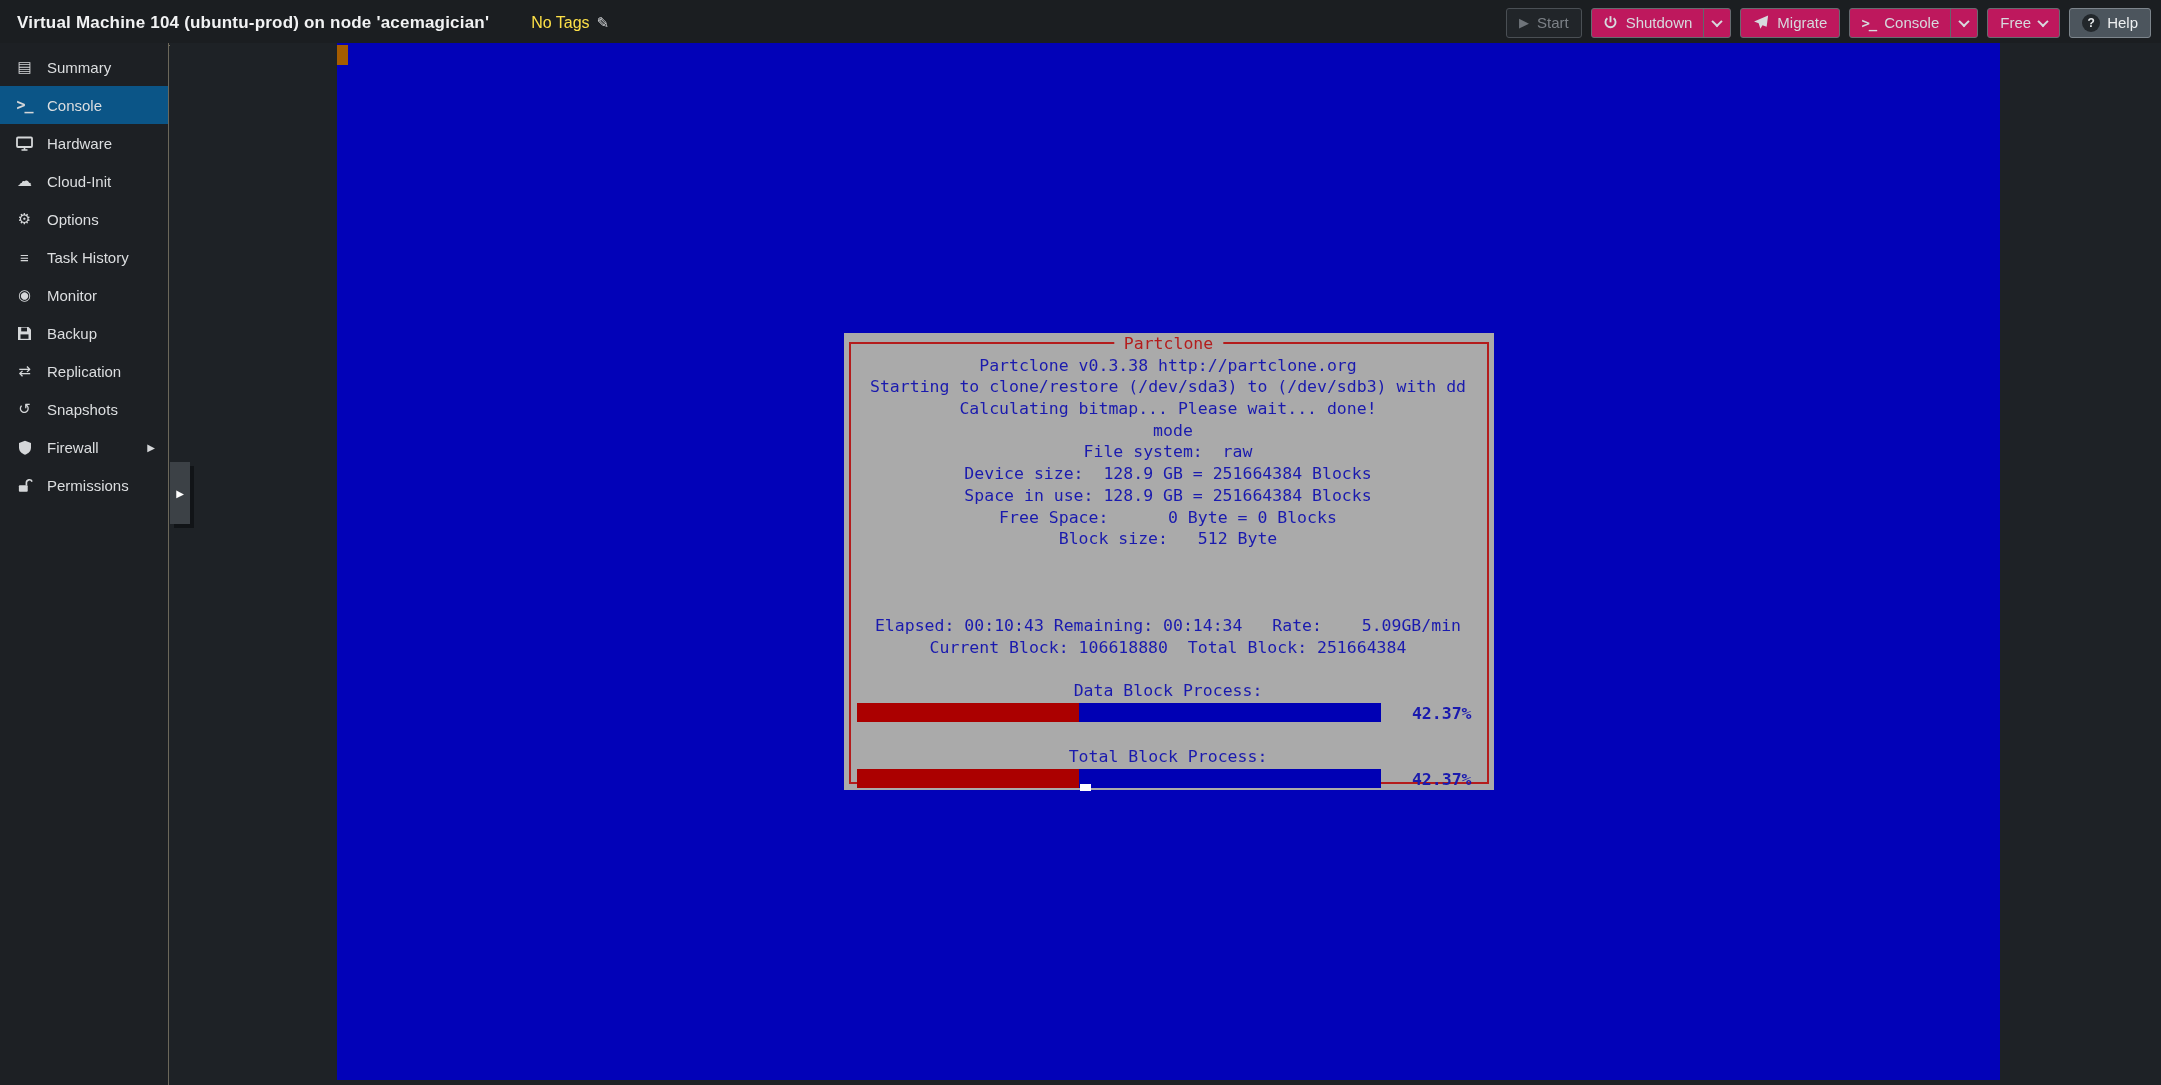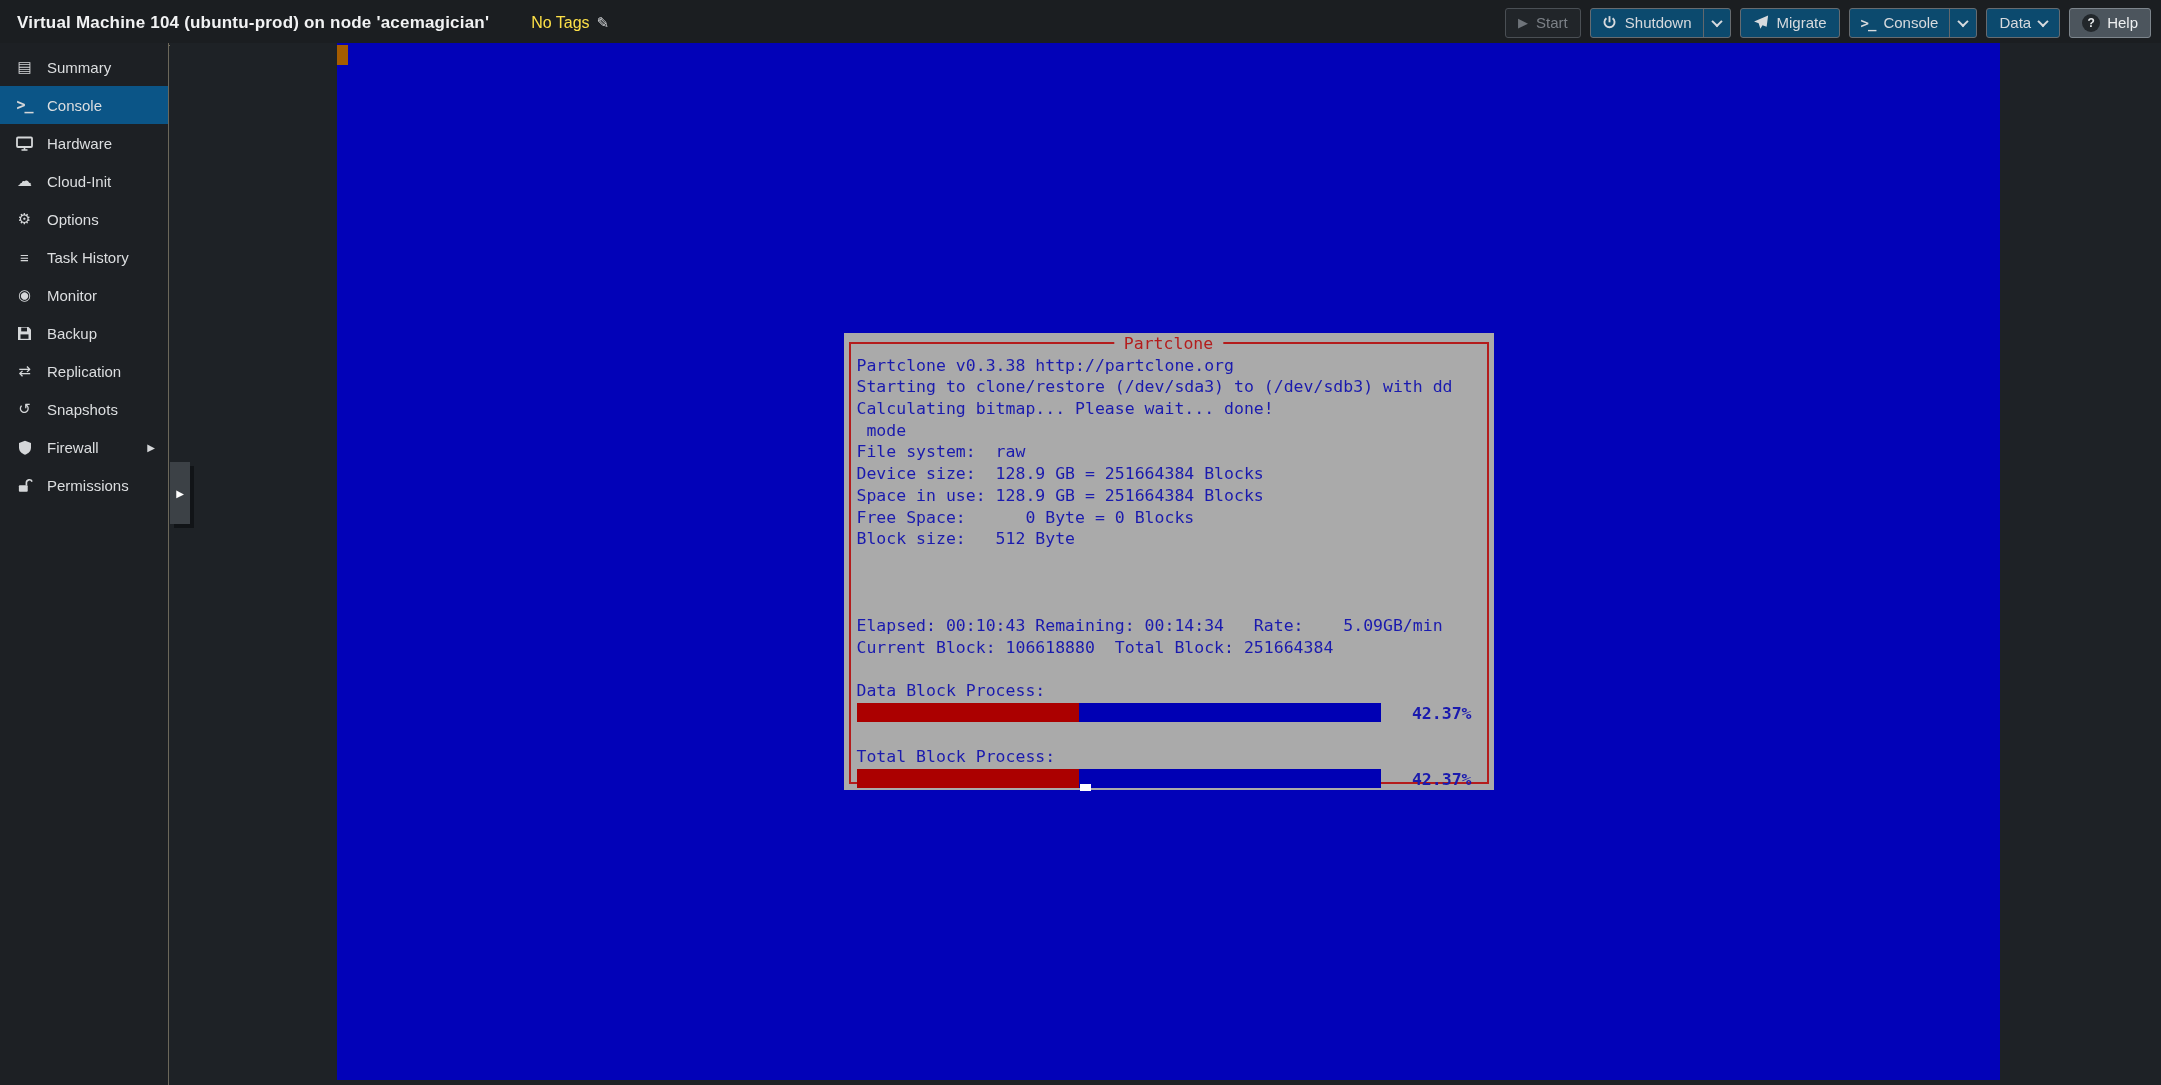--- a/index.html
+++ b/index.html
@@ -15,21 +15,21 @@
     background:#1b1e21; border-bottom:1px solid #75705e;
     display:flex; align-items:center; padding:0 10px 0 17px;
   }
   .hdr-title { color:#f1f2f3; font-size:17px; font-weight:600; letter-spacing:.2px; }
   .hdr-tags { display:flex; align-items:center; margin-left:42px; cursor:pointer; }
   .hdr-tags .tags-label { color:#fde047; font-size:16px; }
   .hdr-tags .pencil { color:#d3d5d7; font-size:15px; margin-left:7px; }
 
   .hdr-actions { margin-left:auto; display:flex; align-items:center; gap:9px; }
   .btn, .btn-group {
-    height:30px; background:#0c4a6e; border:1px solid #666b70; border-radius:3px;
+    height:30px; background:#be185d; border:1px solid #666b70; border-radius:3px;
     color:#d7dade; font-size:15px; display:inline-flex; align-items:center;
     cursor:pointer; font-family:inherit;
   }
   .btn { padding:0 12px; gap:8px; }
   .btn-group { padding:0; }
   .btn-group .seg {
     background:none; border:none; color:inherit; font-size:inherit; font-family:inherit;
     height:100%; display:inline-flex; align-items:center; gap:8px; padding:0 11px; cursor:pointer;
   }
   .btn-group .seg.caret-seg { padding:0 9px; }
@@ -74,21 +74,21 @@
   .content { position:absolute; left:170px; top:43px; right:0; bottom:0; background:#1e2226; }
   .vnc {
     position:absolute; left:167px; top:0; width:1663px; height:1037px;
     background:#0202b8; display:flex; align-items:center; justify-content:center;
   }
   .boot-cursor { position:absolute; left:0; top:2px; width:11px; height:20px; background:#a55c00; }
 
   
   .pc-dialog {
     position:relative; width:650px; height:457px; background:#aaaaaa;
-    font-family:"DejaVu Sans Mono",monospace; font-size:16.5px; color:#1a1aae;
+    font-family:"DejaVu Sans Mono",monospace; font-size:16.5px; color:#1a1aae;text-align:center;
   }
   .pc-border { position:absolute; left:5px; right:5px; top:9px; bottom:6px; border:2px solid #b41c1c; }
   .pc-title {
     position:absolute; top:0; left:50%; transform:translateX(-50%);
     background:#aaaaaa; padding:0 10px; color:#b41c1c; line-height:21.7px; z-index:2;
   }
   .pc-body { position:absolute; left:13px; right:14px; top:21.7px; }
   .pc-line { white-space:pre; line-height:21.7px; height:21.7px; }
   .pc-barrow { position:relative; height:21.7px; }
   .pc-bar { position:relative; width:524px; height:19px; margin-top:1px; background:#0000b4; }
@@ -138,21 +138,21 @@
         <span class="term-glyph">&gt;_</span>
         <span>Console</span>
       </button>
       <span class="btn-sep"></span>
       <button class="seg caret-seg">
         <span class="caret"></span>
       </button>
     </div>
 
     <button class="btn">
-      <span>Data</span>
+      <span>Free</span>
       <span class="caret"></span>
     </button>
 
     <button class="btn help-btn">
       <span class="help-circle">?</span>
       <span>Help</span>
     </button>
   </div>
 </header>
 

